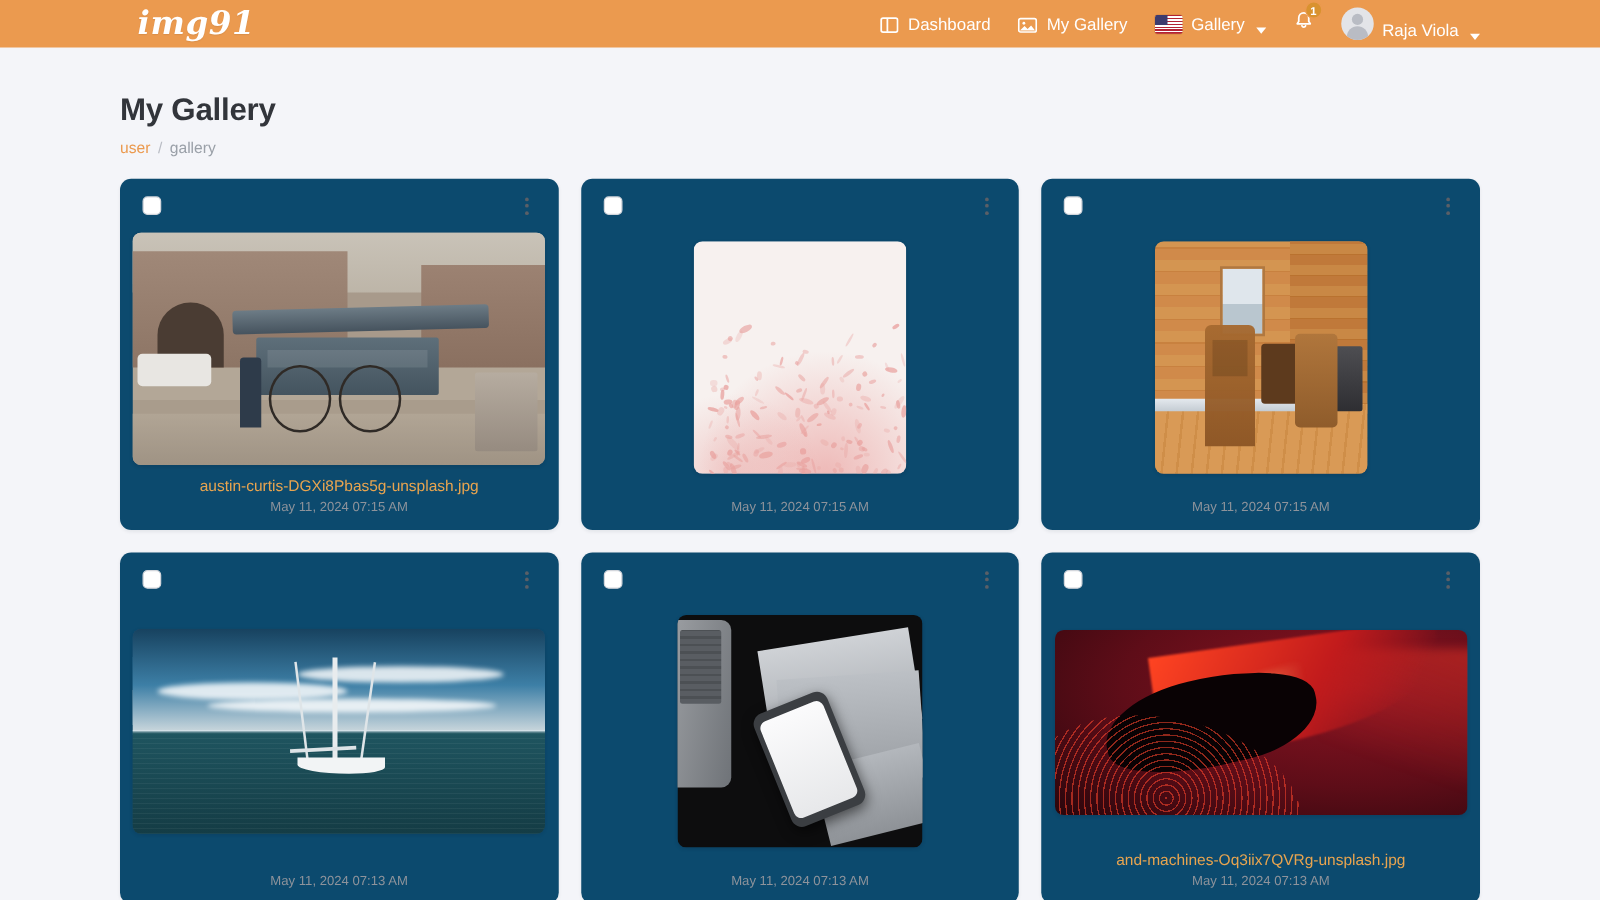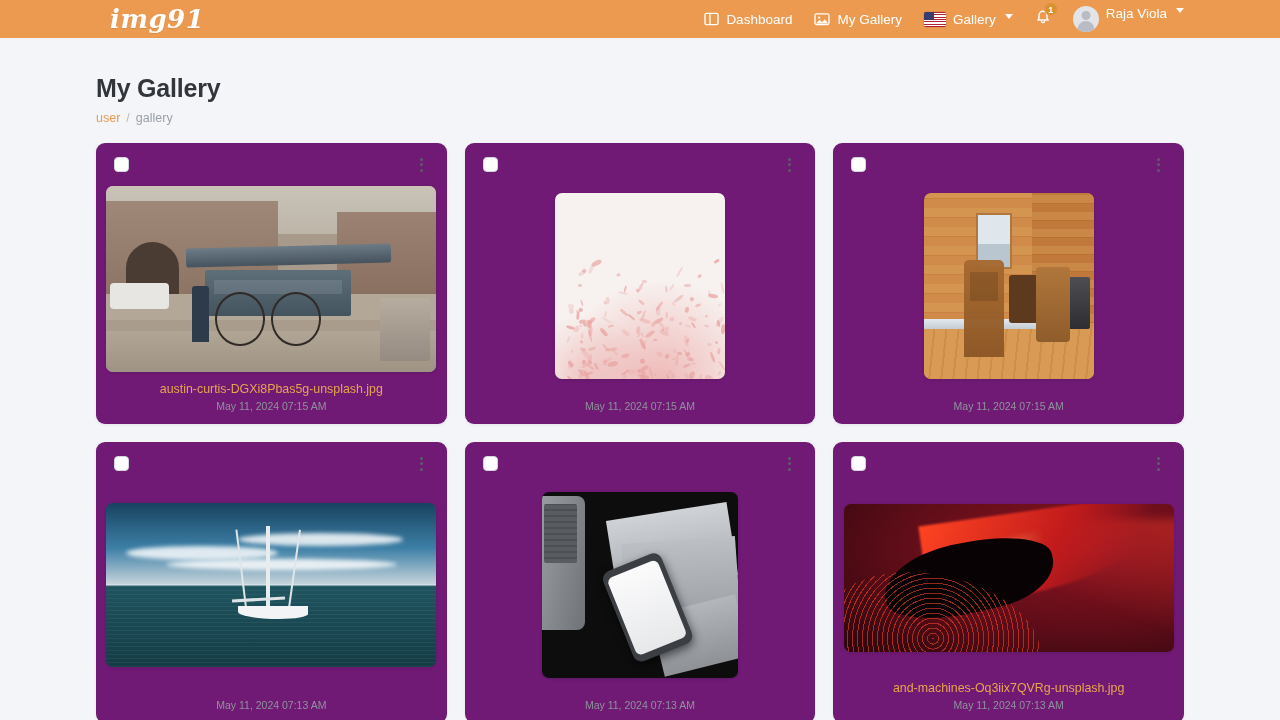--- a/index.html
+++ b/index.html
@@ -26,21 +26,21 @@
     font-size: 26px;
     font-weight: bold;
     letter-spacing: .5px;
     text-shadow: 0 1px 1px rgba(0,0,0,.08);
   }
   .nav-right {
     position: absolute; right: 96px; top: 0; height: 38px;
     display: flex; align-items: center; gap: 22px;
   }
   .nav-item {
-    display: flex; align-items: flex-start; gap: 7px;
+    display: flex; align-items: flex-end; gap: 7px;
     color: #ffffff; font-size: 13.5px; white-space: nowrap;
     cursor: pointer;
   }
   .nav-item .ic { display: flex; align-items: center; }
   .caret {
     width: 0; height: 0;
     border-left: 4.5px solid transparent;
     border-right: 4.5px solid transparent;
     border-top: 5px solid #ffffff;
     margin-left: 2px; margin-top: 2px;
@@ -120,21 +120,21 @@
     box-shadow: 0 1px 2px rgba(16,24,40,.06);
   }
 
   
   .grid {
     margin: 18px 96px 0; display: grid;
     grid-template-columns: repeat(3, 1fr);
     gap: 18px;
   }
   .card {
-    background: #701a75; border-radius: 9px;
+    background: #0c4a6e; border-radius: 9px;
     box-shadow: 0 1px 3px rgba(16,24,40,.07);
     padding: 10px 10px 12px;
     display: flex; flex-direction: column;
     height: 281px;
   }
   .card-top {
     height: 23px; display: flex; align-items: center;
     justify-content: space-between; padding: 0 8px;
   }
   .cbox {

